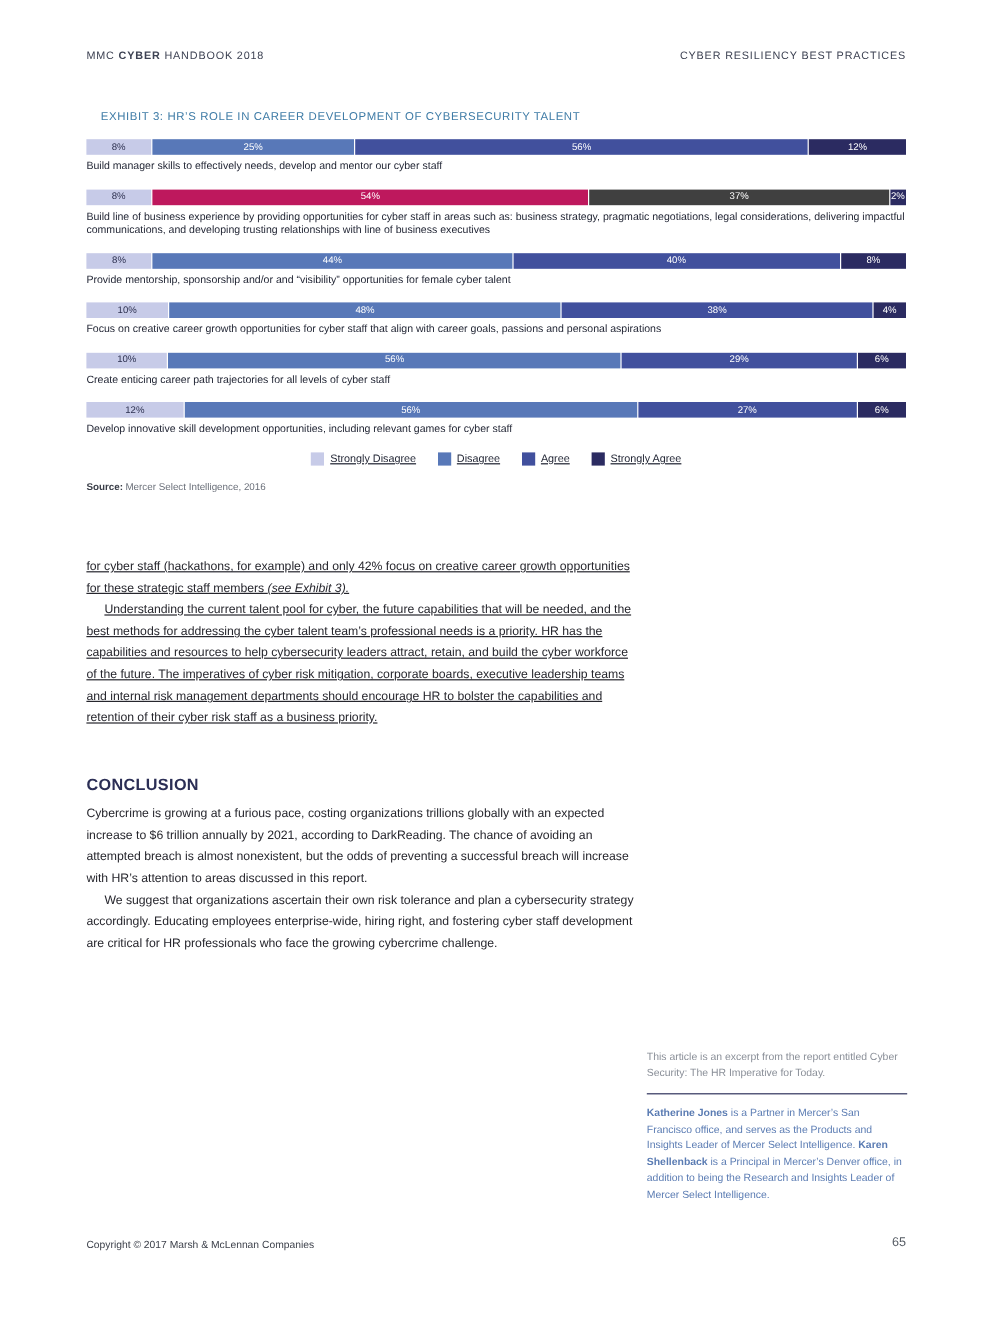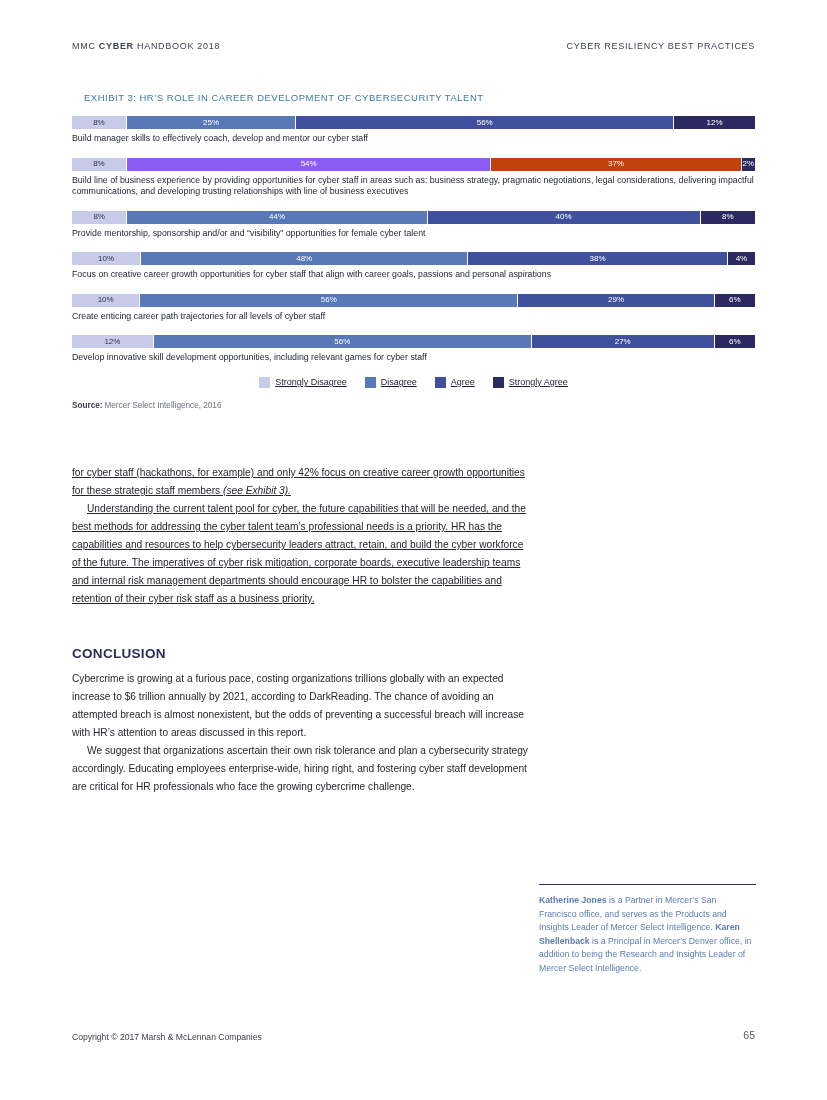--- a/index.html
+++ b/index.html
@@ -122,31 +122,31 @@
             <div class="seg" style="flex: 25 1 0%; background: rgb(88, 120, 184);">
               <span class="seg-label">25%</span>
             </div>
             <div class="seg" style="flex: 56 1 0%; background: rgb(65, 80, 157);">
               <span class="seg-label">56%</span>
             </div>
             <div class="seg" style="flex: 12 1 0%; background: rgb(43, 43, 97);">
               <span class="seg-label">12%</span>
             </div>
           </div>
-          <div class="bar-caption">Build manager skills to effectively coach, develop and mentor our cyber staff</div>
+          <div class="bar-caption">Build manager skills to effectively needs, develop and mentor our cyber staff</div>
         </div>
         <div class="bar-row">
           <div class="bar">
             <div class="seg" style="flex: 8 1 0%; background: rgb(199, 203, 232);">
               <span class="seg-label dark">8%</span>
             </div>
-            <div class="seg" style="flex: 54 1 0%; background: #8b5cf6;">
+            <div class="seg" style="flex: 54 1 0%; background: #be185d;">
               <span class="seg-label">54%</span>
             </div>
-            <div class="seg" style="flex: 37 1 0%; background: #c2410c;">
+            <div class="seg" style="flex: 37 1 0%; background: #404040;">
               <span class="seg-label">37%</span>
             </div>
             <div class="seg" style="flex: 2 1 0%; background: rgb(43, 43, 97);">
               <span class="seg-label">2%</span>
             </div>
           </div>
           <div class="bar-caption">Build line of business experience by providing opportunities for cyber staff in areas such as: business strategy, pragmatic negotiations, legal considerations, delivering impactful communications, and developing trusting relationships with line of business executives</div>
         </div>
         <div class="bar-row">
           <div class="bar">
@@ -245,20 +245,21 @@
     <p class="indent">Understanding the current talent pool for cyber, the future capabilities that will be needed, and the best methods for addressing the cyber talent team’s professional needs is a priority. HR has the capabilities and resources to help cybersecurity leaders attract, retain, and build the cyber workforce of the future. The imperatives of cyber risk mitigation, corporate boards, executive leadership teams and internal risk management departments should encourage HR to bolster the capabilities and retention of their cyber risk staff as a business priority.</p>
   </div>
 
   <div class="article-conclusion">
     <h2 class="conclusion-head">CONCLUSION</h2>
     <p>Cybercrime is growing at a furious pace, costing organizations trillions globally with an expected increase to $6 trillion annually by 2021, according to DarkReading. The chance of avoiding an attempted breach is almost nonexistent, but the odds of preventing a successful breach will increase with HR’s attention to areas discussed in this report.</p>
     <p class="indent">We suggest that organizations ascertain their own risk tolerance and plan a cybersecurity strategy accordingly. Educating employees enterprise-wide, hiring right, and fostering cyber staff development are critical for HR professionals who face the growing cybercrime challenge.</p>
   </div>
 
   <aside class="sidebar">
+    <p class="sidebar-note">This article is an excerpt from the report entitled Cyber Security: The HR Imperative for Today.</p>
     <hr class="sidebar-divider">
     <p class="sidebar-bio"><b>Katherine Jones</b><span> is a Partner in Mercer’s San Francisco office, and serves as the Products and Insights Leader of Mercer Select Intelligence. </span><b>Karen Shellenback</b><span> is a Principal in Mercer’s Denver office, in addition to being the Research and Insights Leader of Mercer Select Intelligence.</span></p>
   </aside>
 
   <div class="footer-copyright">Copyright © 2017 Marsh &amp; McLennan Companies</div>
   <div class="page-number">65</div>
 
 </div>
 
 </body></html>

